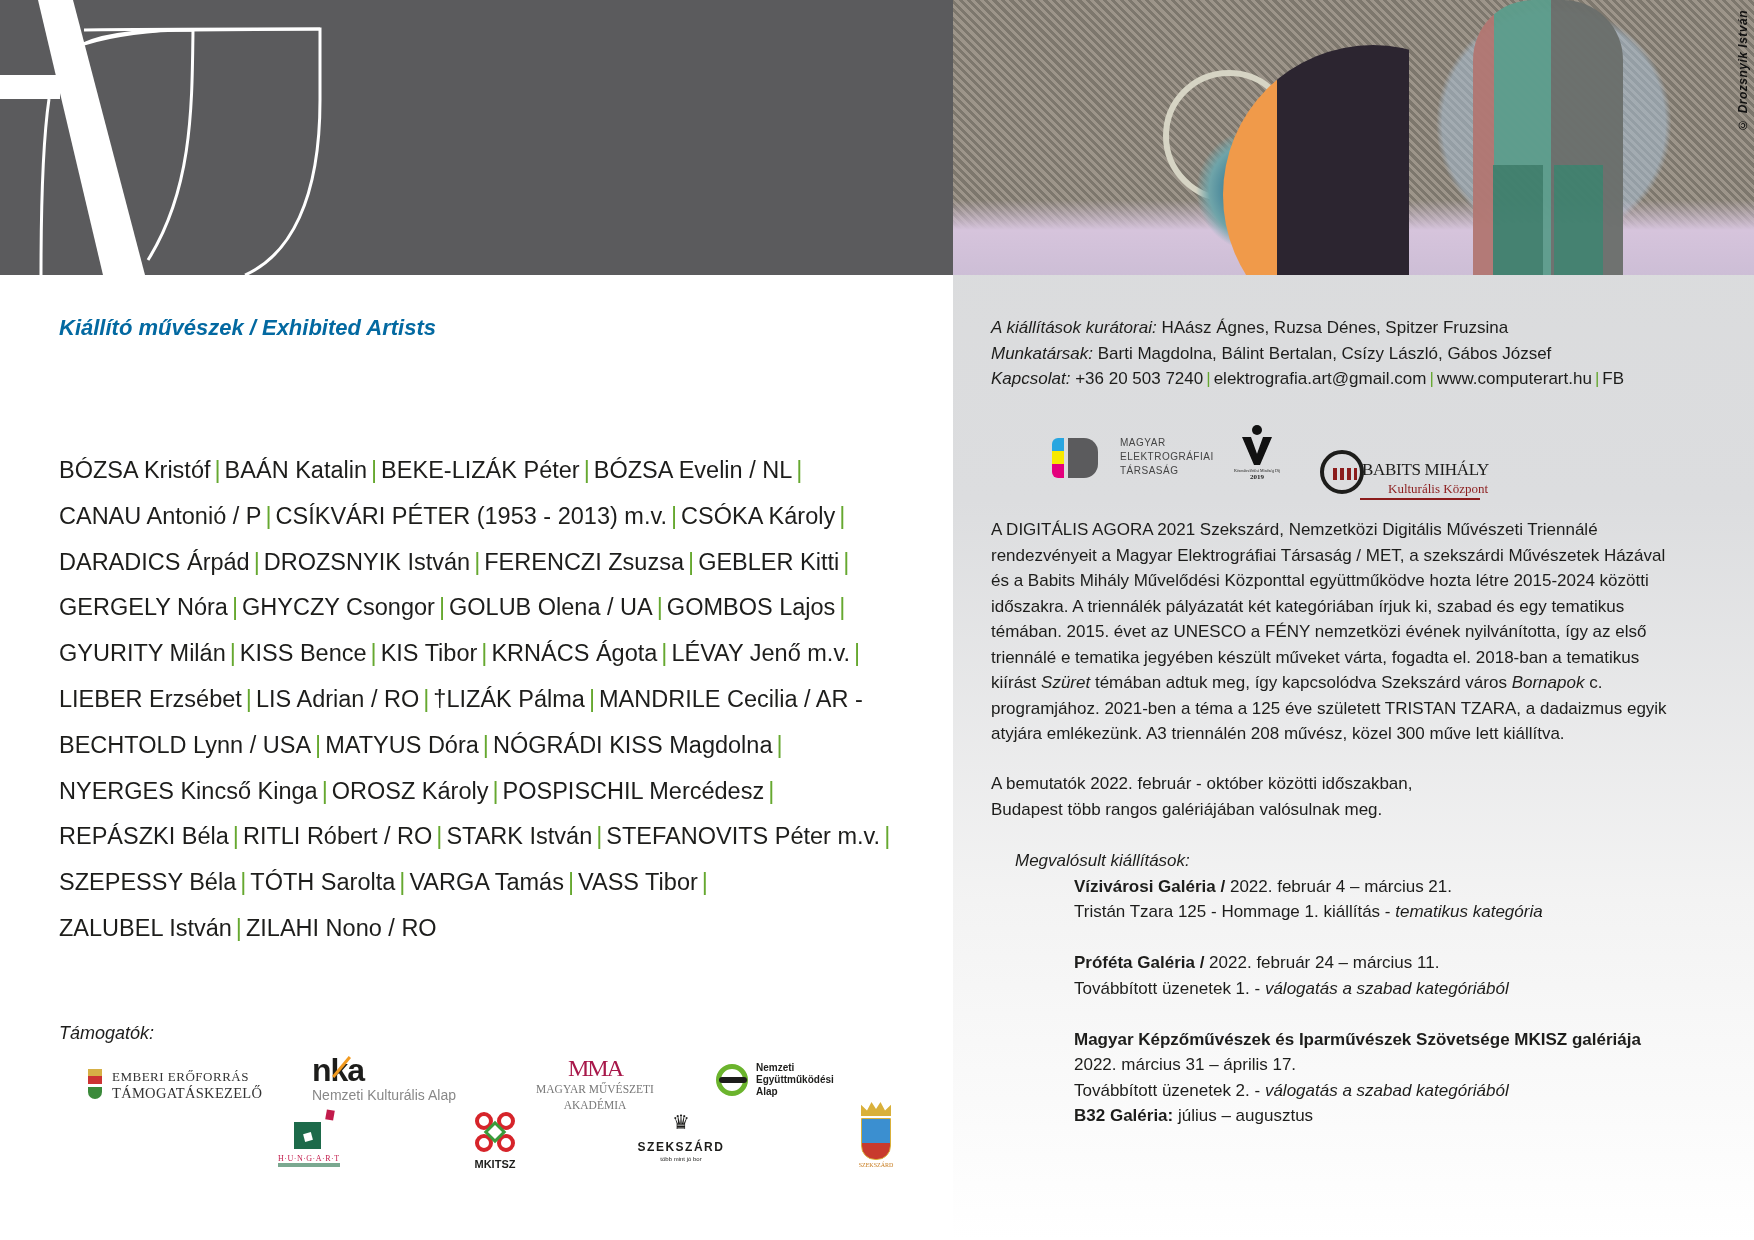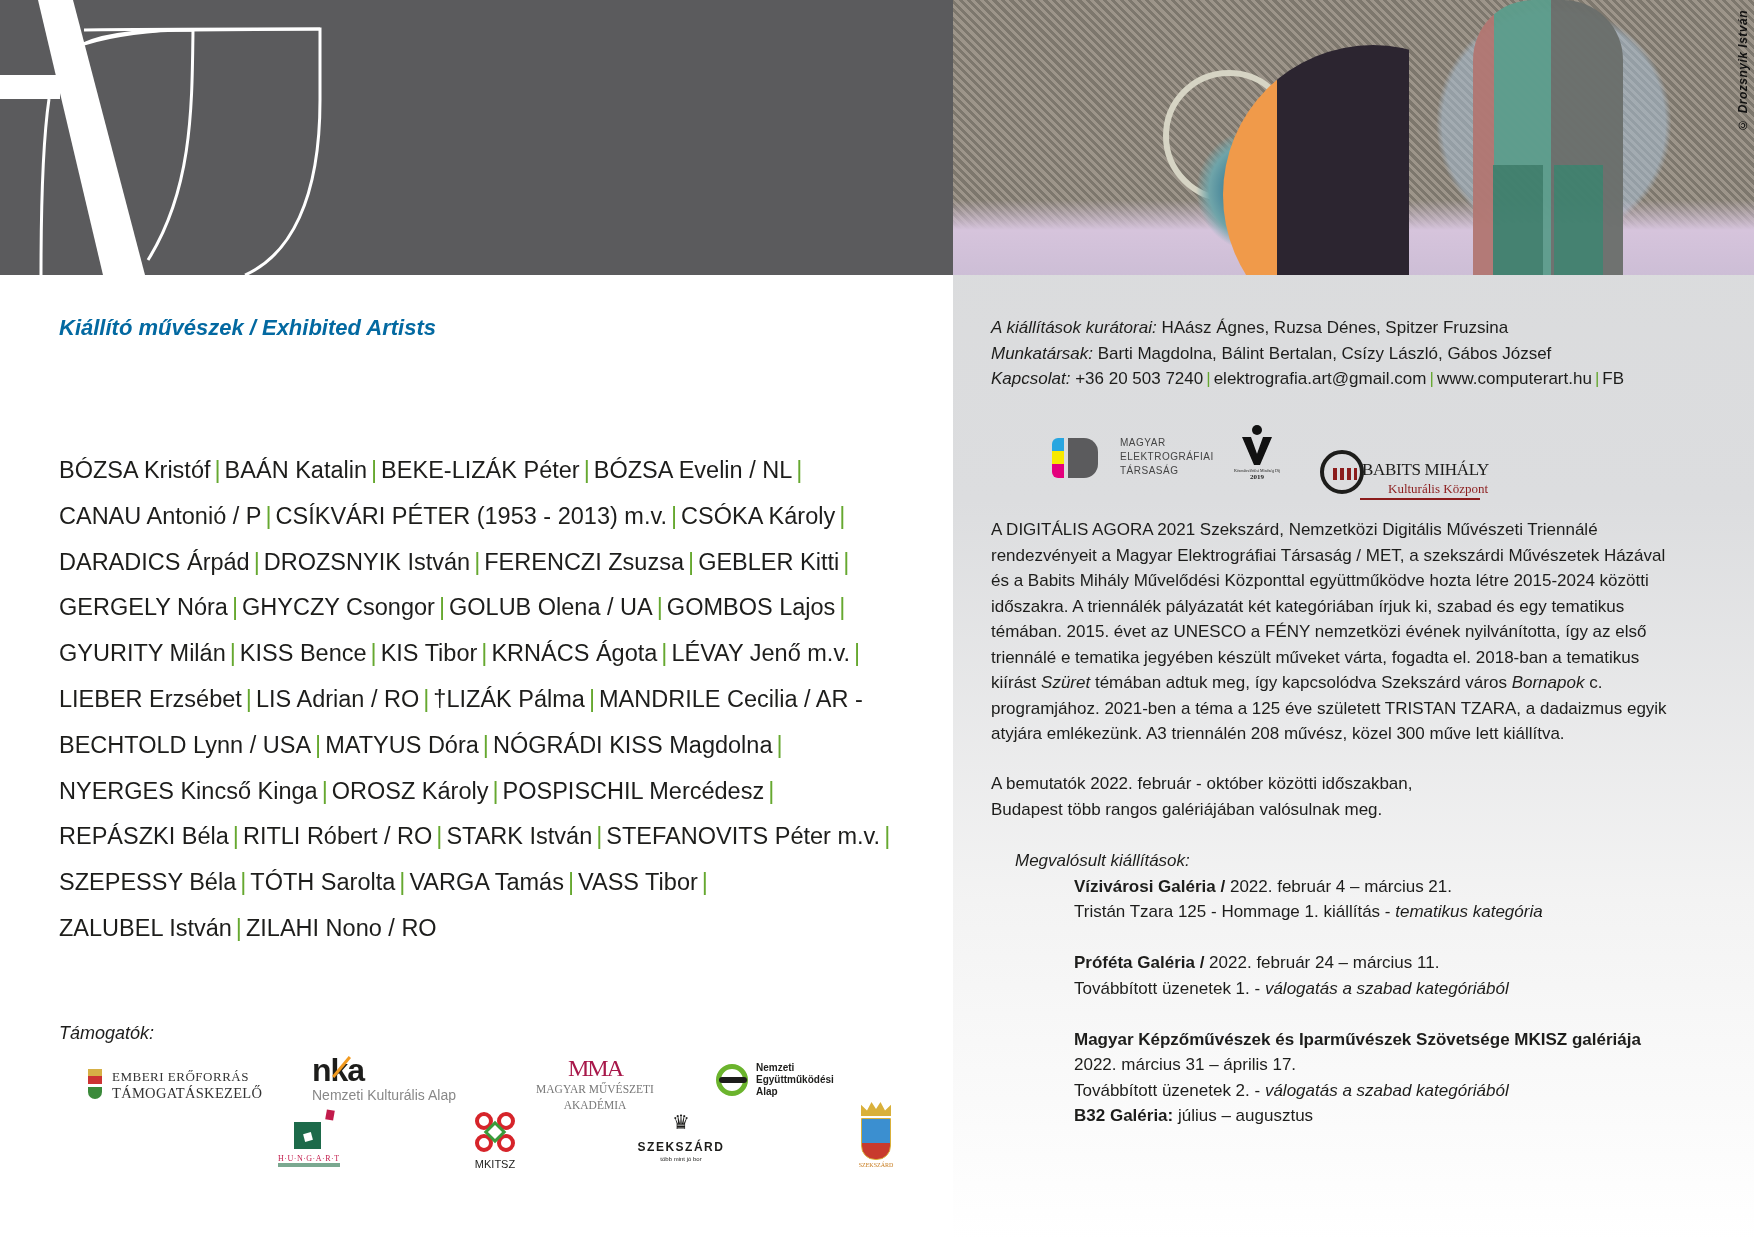--- a/index.html
+++ b/index.html
@@ -107,21 +107,21 @@
 </div>
 
 <div class="logo" style="left:470px;top:1112px;width:50px;height:64px;text-align:center;font-family:'Liberation Sans',sans-serif;">
   <div style="position:relative;margin:0 auto;width:40px;height:40px;">
     <div style="position:absolute;left:0;top:0;width:18px;height:18px;border:4px solid #d6242a;border-radius:50%;box-sizing:border-box;"></div>
     <div style="position:absolute;right:0;top:0;width:18px;height:18px;border:4px solid #d6242a;border-radius:50%;box-sizing:border-box;"></div>
     <div style="position:absolute;left:0;bottom:0;width:18px;height:18px;border:4px solid #d6242a;border-radius:50%;box-sizing:border-box;"></div>
     <div style="position:absolute;right:0;bottom:0;width:18px;height:18px;border:4px solid #d6242a;border-radius:50%;box-sizing:border-box;"></div>
     <div style="position:absolute;left:12px;top:12px;width:16px;height:16px;border:3px solid #3a9b3a;transform:rotate(45deg);box-sizing:border-box;"></div>
   </div>
-  <div style="font-size:11px;font-weight:normal;margin-top:6px;">MKITSZ</div>
+  <div style="font-size:11px;font-weight:bold;margin-top:6px;">MKITSZ</div>
 </div>
 
 <div class="logo" style="left:636px;top:1110px;width:90px;height:64px;text-align:center;font-family:'Liberation Sans',sans-serif;">
   <div style="margin:0 auto;font-size:20px;line-height:24px;">♛</div>
   <div style="font-size:12px;font-weight:bold;letter-spacing:1.5px;margin-top:6px;">SZEKSZÁRD</div>
   <div style="font-size:6px;margin-top:2px;">több mint jó bor</div>
 </div>
 
 <div class="logo" style="left:856px;top:1102px;width:40px;height:74px;text-align:center;">
   <div style="margin:0 auto;width:30px;height:14px;background:#d9b03a;clip-path:polygon(0 100%,0 20%,20% 60%,35% 0,50% 50%,65% 0,80% 60%,100% 20%,100% 100%);"></div>

